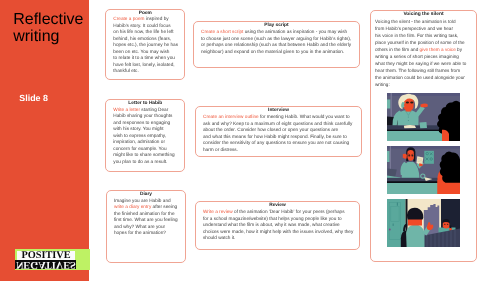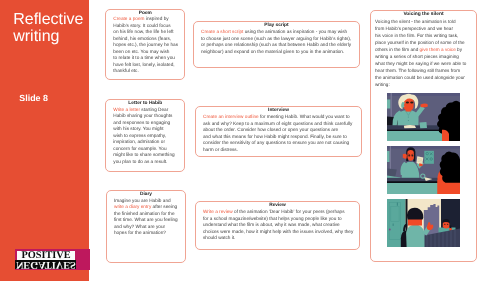--- a/index.html
+++ b/index.html
@@ -4,25 +4,25 @@
 <style>
   html,body{margin:0;padding:0;}
   body{width:500px;height:281px;background:#ffffff;overflow:hidden;
        font-family:"Liberation Sans",sans-serif;
        -webkit-font-smoothing:antialiased;
        text-rendering:geometricPrecision;}
   .slide{position:relative;width:500px;height:281px;background:#fff;overflow:hidden;}
 
   
   .left-panel{position:absolute;left:0;top:0;width:89.3px;height:281px;background:#e64e33;}
-  .deck-title{position:absolute;left:13.2px;top:10.5px;width:80px;color:#ffffff;
+  .deck-title{position:absolute;left:13.2px;top:10.5px;width:80px;color:#000000;
               font-size:16px;line-height:17.5px;font-weight:400;}
   .slide-num{position:absolute;left:19.3px;top:94.1px;color:#fff;font-size:8.9px;line-height:9px;font-weight:700;}
 
-  .logo{position:absolute;left:14.7px;top:249px;width:75px;height:20.8px;background:#be185d;}
+  .logo{position:absolute;left:14.7px;top:249px;width:75px;height:20.8px;background:#bef264;}
   .logo-band{position:absolute;height:9.2px;overflow:hidden;}
   .logo-top{left:2.1px;width:58.5px;top:1.8px;background:#fbfbfb;}
   .logo-bot{left:0.6px;width:61.1px;top:11.2px;background:#0c0c0c;}
   .logo-band span{position:absolute;left:0;right:0;text-align:center;
                   font-family:"Liberation Serif",serif;font-weight:700;font-size:10.3px;
                   line-height:9.2px;}
   .logo-top span{color:#0c0c0c;top:0.1px;}
   .logo-bot span{color:#fbfbfb;top:0.1px;transform:scaleY(-1);}
 
   

